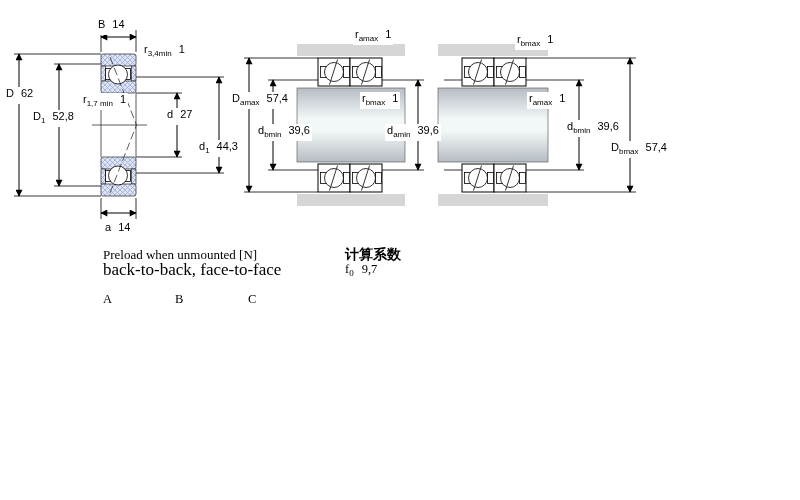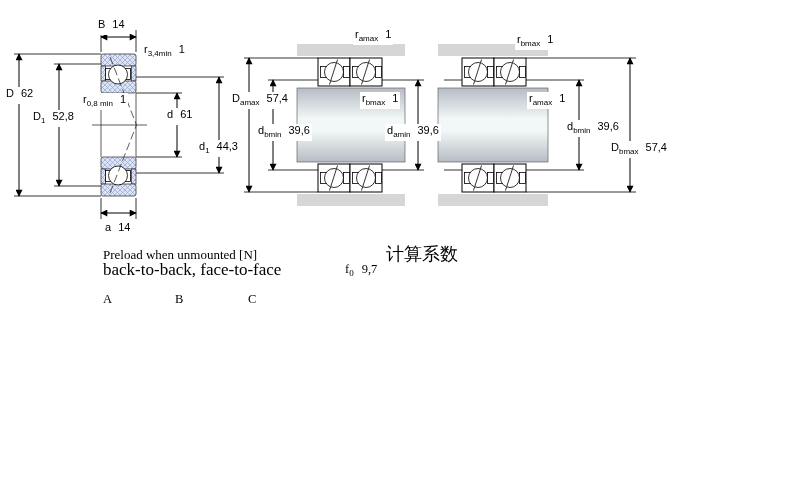--- a/index.html
+++ b/index.html
@@ -15,21 +15,21 @@
   .preload{position:absolute;left:103px;top:247px;font-family:"Liberation Serif",serif;color:#000;}
   .pl-title{font-size:13px;font-weight:normal;line-height:15px;}
   .pl-sub{font-size:17px;line-height:16px;}
   .pl-table{margin-top:13px;font-size:12.5px;}
   .pl-row{display:flex;line-height:17px;}
   .pl-row span{display:inline-block;}
   .pl-row span:nth-child(1){width:72px;}
   .pl-row span:nth-child(2){width:73px;}
   .pl-row span:nth-child(3){width:40px;}
   .factors{position:absolute;left:345px;top:247px;font-family:"Liberation Serif",serif;color:#000;}
-  .f-title{font-size:18px;font-weight:normal;line-height:15px;margin-left:41px;}
+  .f-title{font-size:14px;font-weight:bold;line-height:15px;}
   .f-row{font-size:12.5px;line-height:15px;}
   .f-row sub{font-size:9px;vertical-align:-3px;}
   .f-row .v{margin-left:8px;}
 </style>
 </head>
 <body>
 
 <div class="stage">
 
 <svg width="800" height="500" viewBox="0 0 800 500">
@@ -195,22 +195,22 @@
       <line x1="481.5" y1="165.5" x2="473.5" y2="190.5"></line>
       <line x1="513.5" y1="165.5" x2="505.5" y2="190.5"></line>
     </g>
   </g>
 </svg>
 
 <span class="lb" style="left:96px;top:18px"><span>B</span><sub></sub><span class="v">14</span></span>
 <span class="lb" style="left:142px;top:43px"><span>r</span><sub>3,4min</sub><span class="v">1</span></span>
 <span class="lb" style="left:4px;top:87px"><span>D</span><sub></sub><span class="v">62</span></span>
 <span class="lb" style="left:31px;top:110px"><span>D</span><sub>1</sub><span class="v">52,8</span></span>
-<span class="lb" style="left:81px;top:93px"><span>r</span><sub>0,8 min</sub><span class="v">1</span></span>
-<span class="lb" style="left:165px;top:108px"><span>d</span><sub></sub><span class="v">61</span></span>
+<span class="lb" style="left:81px;top:93px"><span>r</span><sub>1,7 min</sub><span class="v">1</span></span>
+<span class="lb" style="left:165px;top:108px"><span>d</span><sub></sub><span class="v">27</span></span>
 <span class="lb" style="left:197px;top:140px"><span>d</span><sub>1</sub><span class="v">44,3</span></span>
 <span class="lb" style="left:103px;top:221px"><span>a</span><sub></sub><span class="v">14</span></span>
 
 <span class="lb" style="left:353px;top:28px"><span>r</span><sub>amax</sub><span class="v">1</span></span>
 <span class="lb" style="left:230px;top:92px"><span>D</span><sub>amax</sub><span class="v">57,4</span></span>
 <span class="lb" style="left:360px;top:92px"><span>r</span><sub>bmax</sub><span class="v">1</span></span>
 <span class="lb" style="left:256px;top:124px"><span>d</span><sub>bmin</sub><span class="v">39,6</span></span>
 <span class="lb" style="left:385px;top:124px"><span>d</span><sub>amin</sub><span class="v">39,6</span></span>
 
 <span class="lb" style="left:515px;top:33px"><span>r</span><sub>bmax</sub><span class="v">1</span></span>

